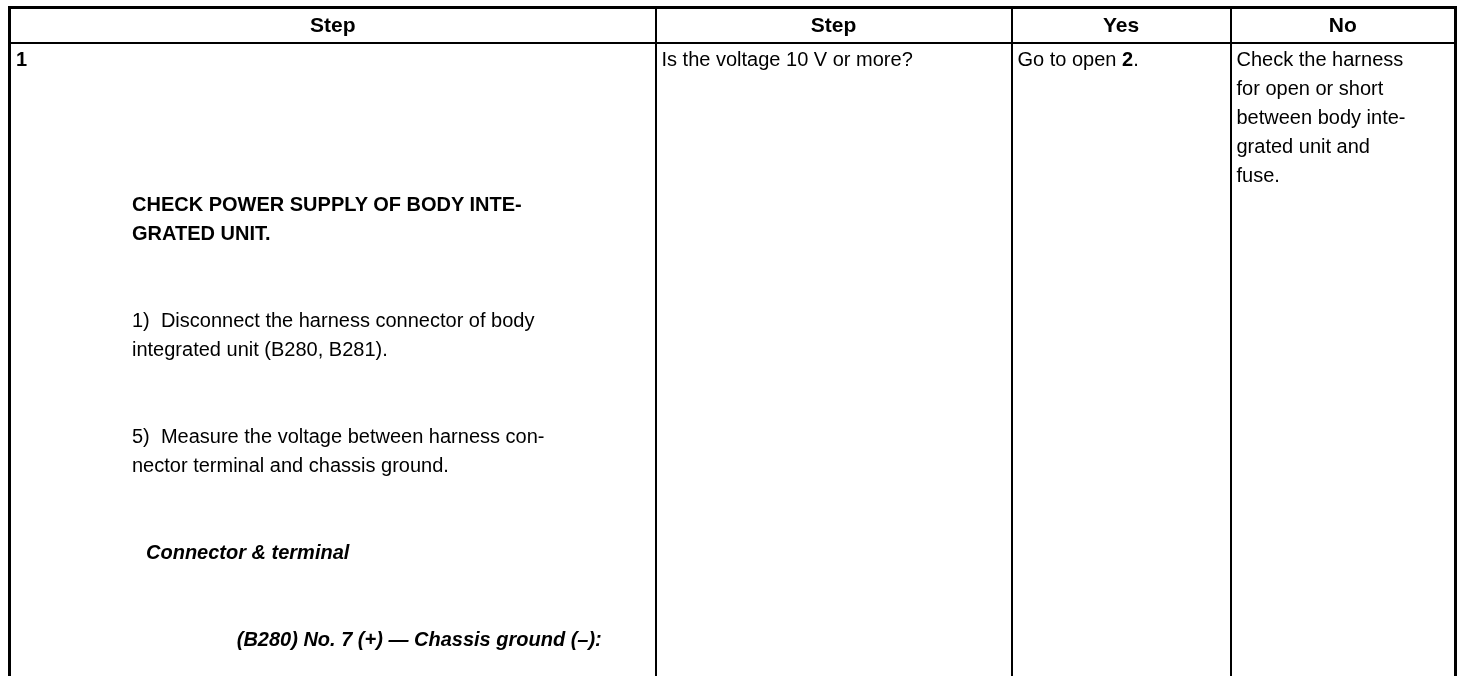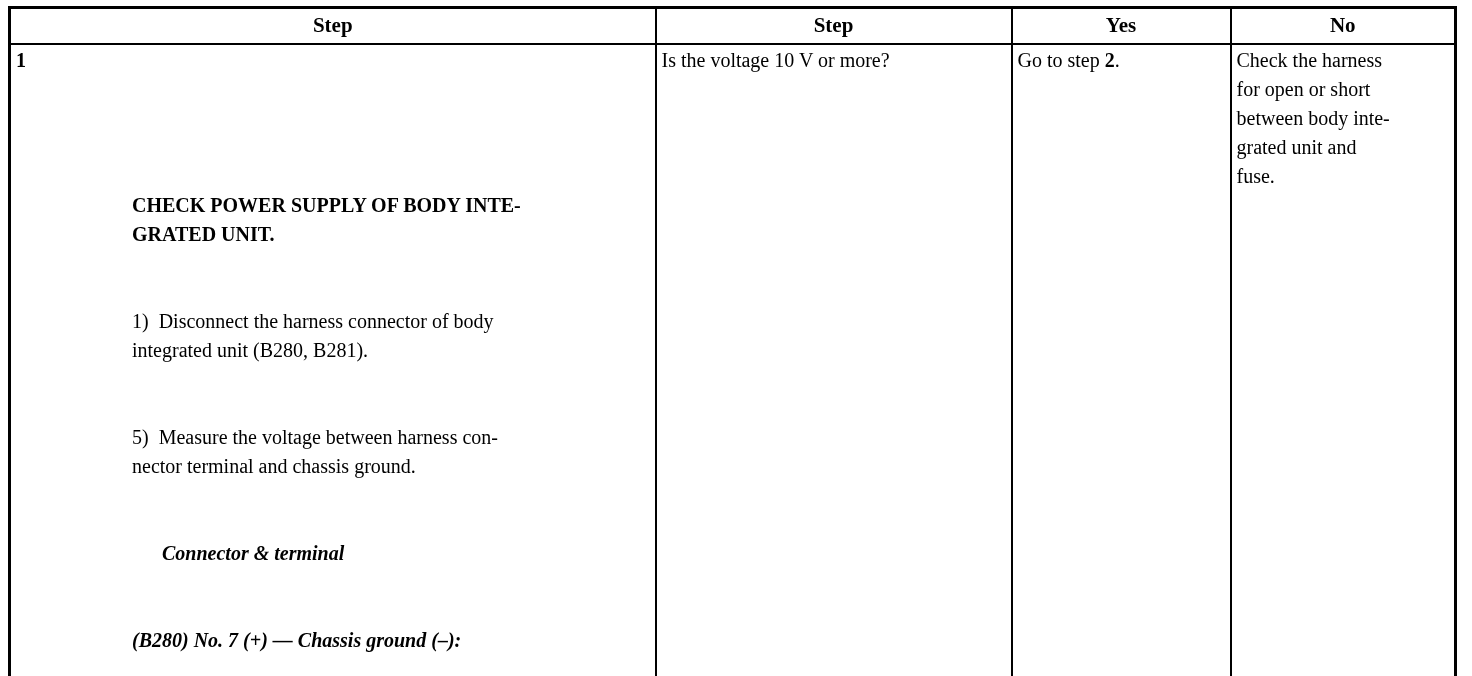--- a/index.html
+++ b/index.html
@@ -8,21 +8,20 @@
     background: #ffffff;
     color: #000000;
     font-family: "Liberation Sans", sans-serif;
   }
   .page {
     width: 1217px;
     height: 676px;
     box-sizing: border-box;
     padding: 6px 8px;
     background: #ffffff;
-    font-family: Liberation Serif, serif;
   }
   table.diag {
     border-collapse: collapse;
     table-layout: fixed;
     width: 1446px;
     border: 3px solid #000000;
     background: #ffffff;
   }
   .diag th, .diag td {
     border: 2px solid #000000;
@@ -54,25 +53,27 @@
   }
   .step-content {
     margin-left: 121px;
   }
   .title {
     font-weight: bold;
   }
   .conn-label {
     font-weight: bold;
     font-style: italic;
-    margin-left: 30px;
+    margin-left: 14px;
   }
   .conn-line {
     font-weight: bold;
     font-style: italic;
+    margin-left: 56px;
+    text-align: center;
   }
   .bold { font-weight: bold; }
 </style>
 </head>
 <body>
 
 <div class="page">
   <table class="diag">
     <colgroup>
       <col style="width:646px">
@@ -98,21 +99,21 @@
             <div class="para">1)  Disconnect the harness connector of body
 integrated unit (B280, B281).</div>
             <div class="para">5)  Measure the voltage between harness con-
 nector terminal and chassis ground.</div>
             <div class="conn-label">Connector &amp; terminal</div>
             <div class="conn-line">(B280) No. 7 (+) — Chassis ground (–):</div>
             
           </div>
         </td>
         <td>Is the voltage 10 V or more?</td>
-        <td><span>Go to step </span><span class="bold">2</span><span>.</span></td>
+        <td><span>Go to open </span><span class="bold">2</span><span>.</span></td>
         <td>Check the harness
 for open or short
 between body inte-
 grated unit and
 fuse.</td>
       </tr>
 
     </tbody>
   </table>
 </div>

